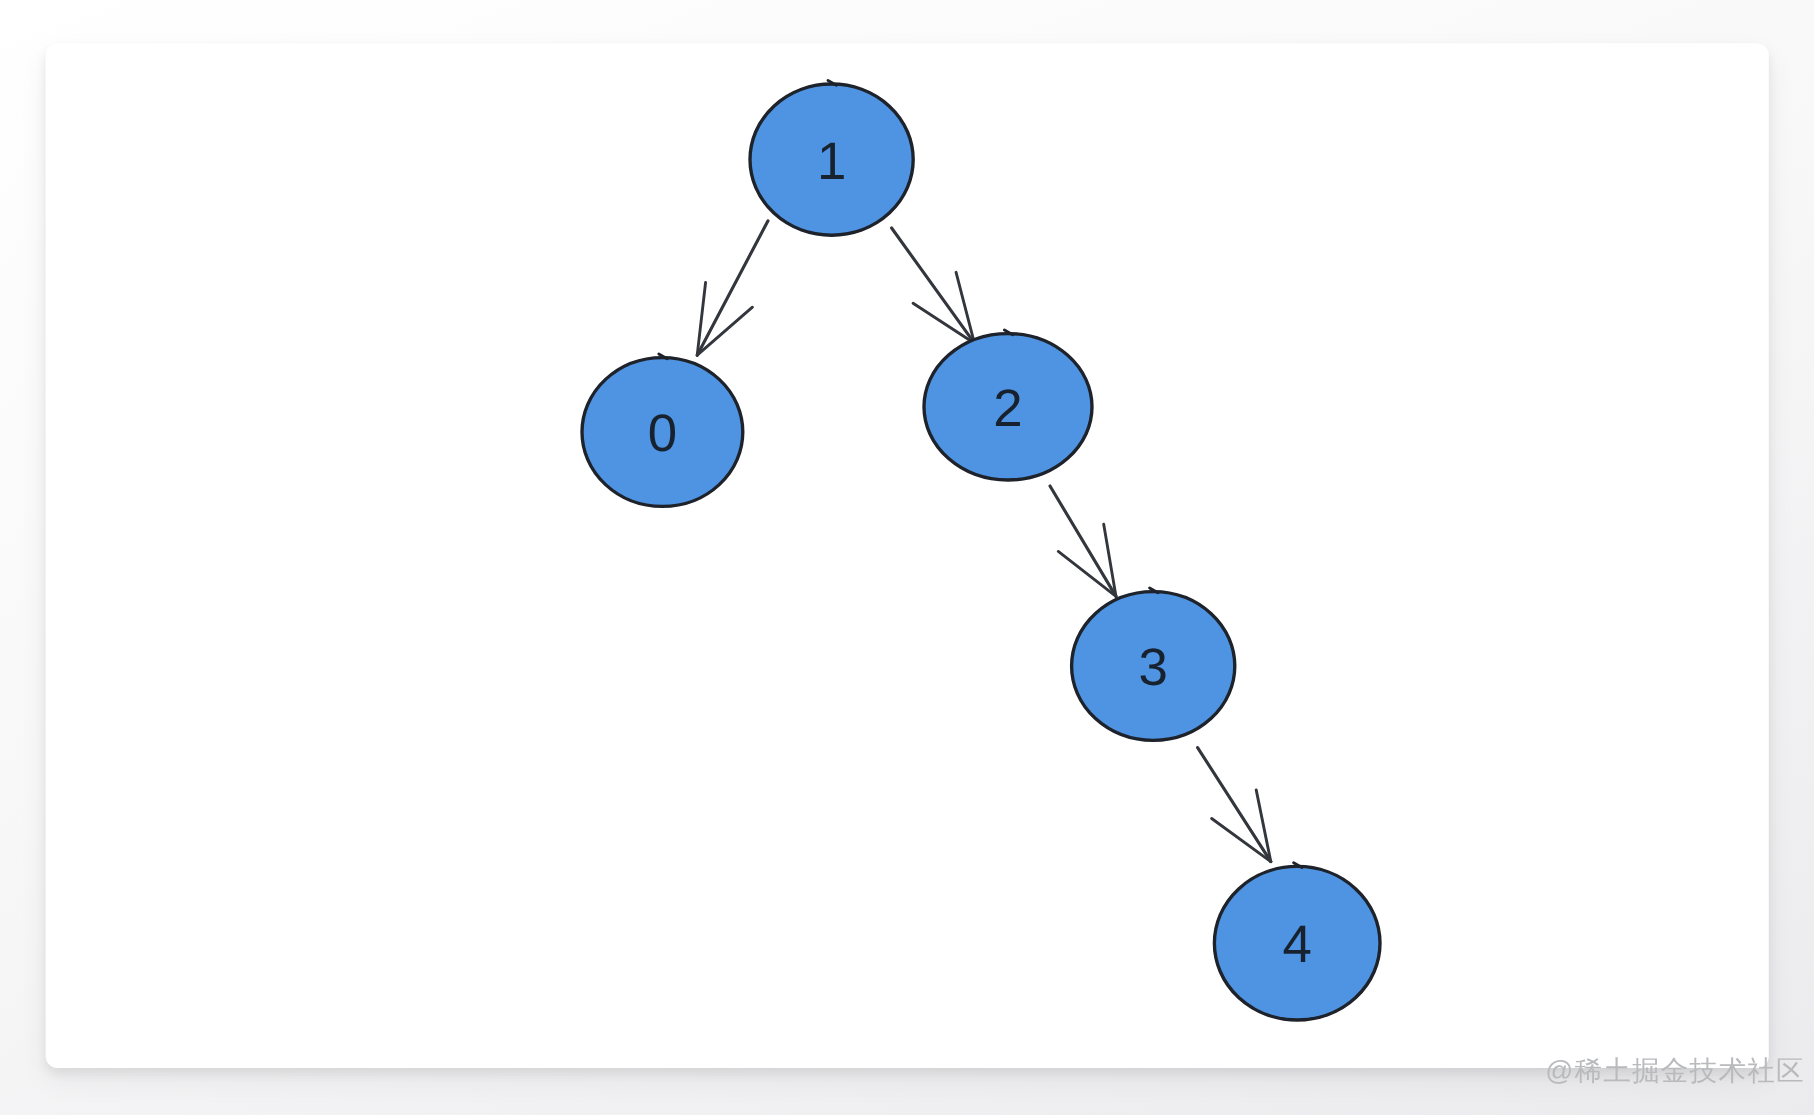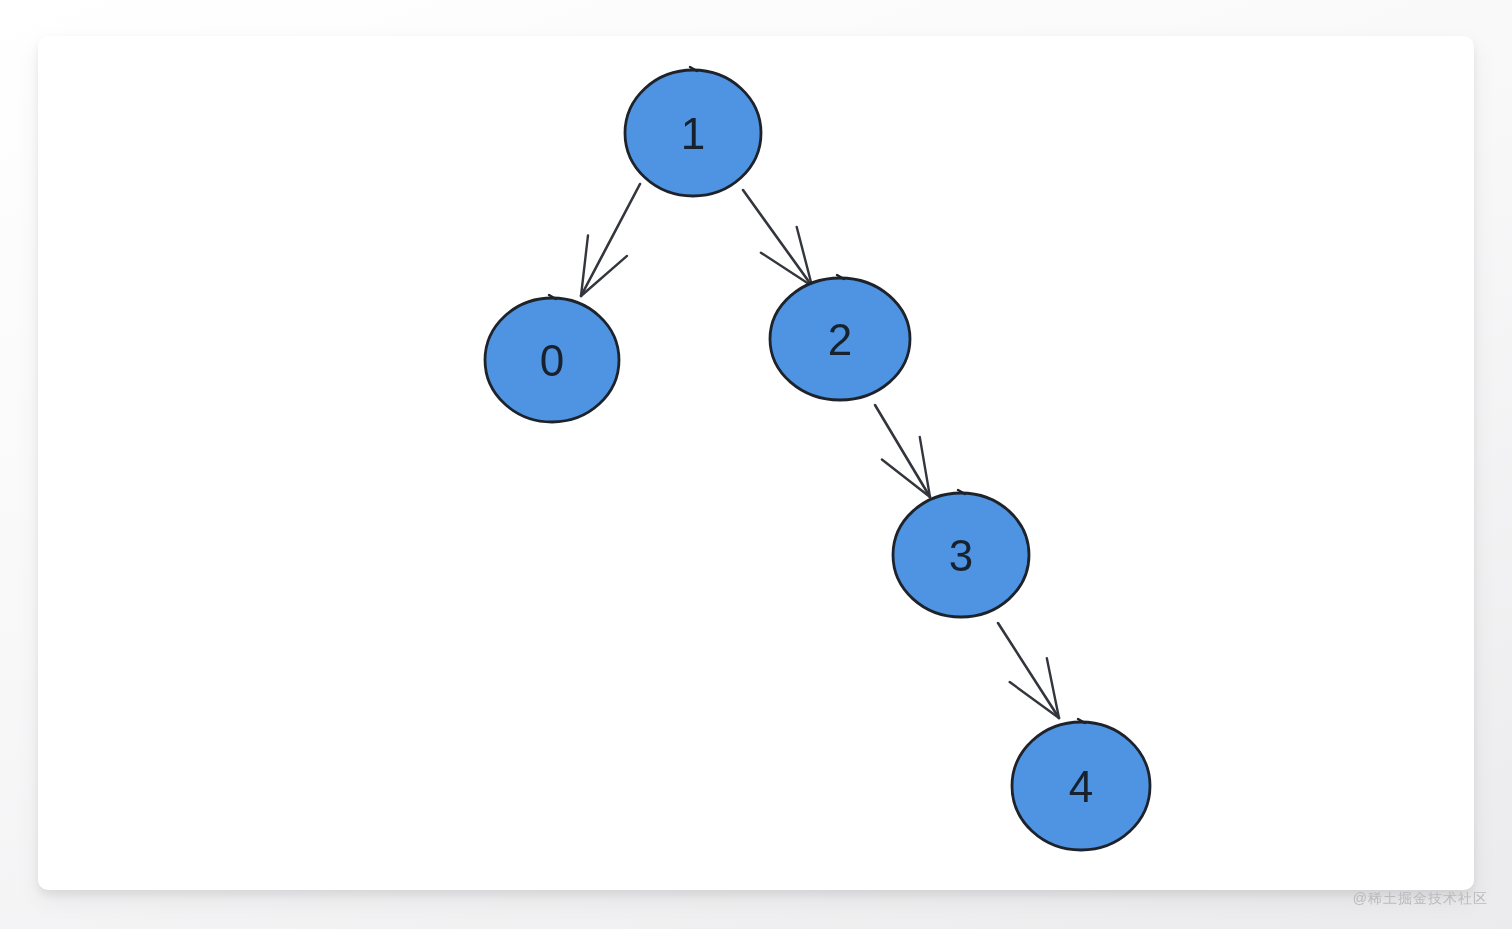--- a/index.html
+++ b/index.html
@@ -31,23 +31,23 @@
     width: 100%;
     height: 100%;
   }
   .node-label {
     font-family: "Liberation Sans", sans-serif;
     font-size: 44px;
     fill: #17222e;
   }
   .watermark {
     position: absolute;
-    right: 24px;
+    right: 8px;
     bottom: 21px;
-    font-size: 14px;
+    font-size: 23px;
     letter-spacing: 1px;
     color: #b9babd;
     user-select: none;
   }
 </style>
 </head>
 <body>
 
 <div class="stage">
 

